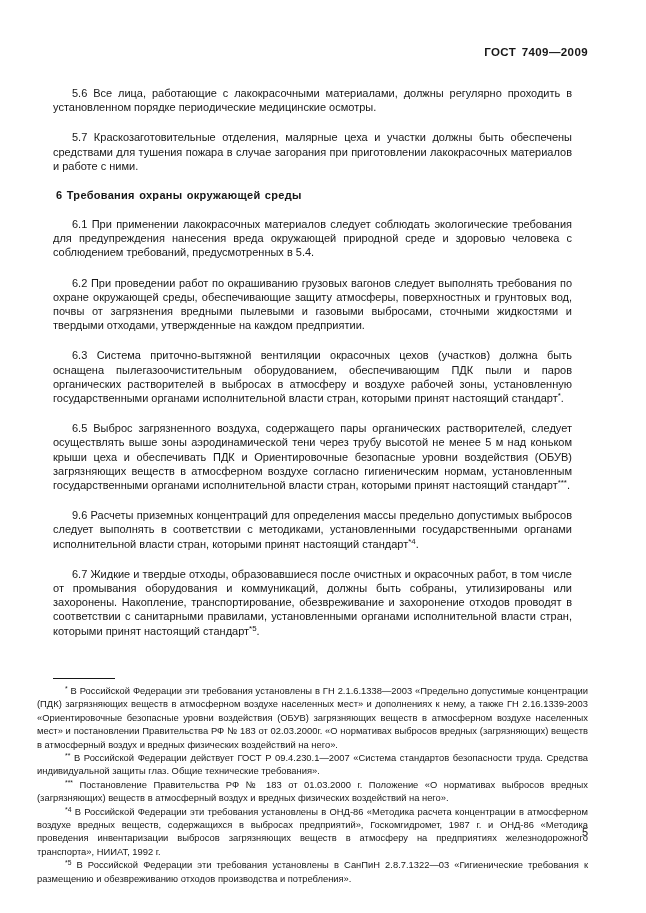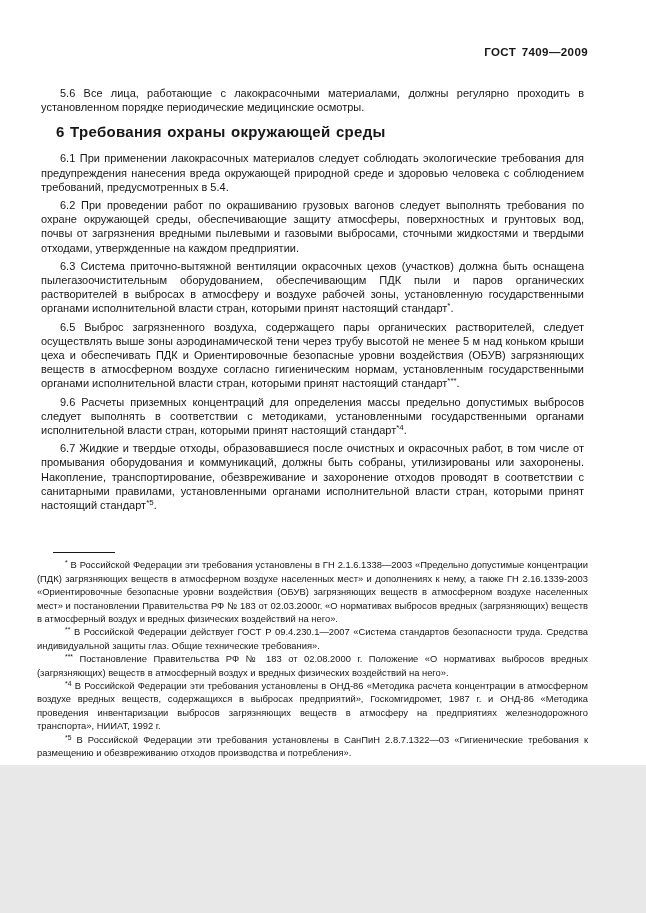--- a/index.html
+++ b/index.html
@@ -1,44 +1,44 @@
 <!DOCTYPE html>
 <html lang="ru"><head>
 <meta charset="utf-8">
 <style>
   html,body { margin:0; padding:0; background:#e8e8e8; }
   .page {
     position:relative;
-    width:646px; height:765px;
+    width:646px; height:913px;
     margin:0 auto;
     background:#ffffff;
     color:#161616;
     font-family:"Liberation Sans", sans-serif;
     box-sizing:border-box;
     padding:46px 58px 0 37px;
     overflow:hidden;
   }
   .doc-header {
     text-align:right;
     font-weight:bold;
     font-size:11.5px;
     line-height:13px;
     letter-spacing:0.4px;
     word-spacing:2px;
     margin:0 0 27px 0;
   }
   .body-text p {
-    margin:4px;
+    margin:16px;
     text-indent:19px;
     text-align:justify;
     font-size:11px;
     line-height:14.2px;
   }
   .section-title {
-    font-size:15px;
+    font-size:11px;
     font-weight:bold;
     letter-spacing:0.3px;
     word-spacing:1px;
     margin:9px 0 11px 19px;
   }
   sup.fnm {
     font-size:0.72em;
     vertical-align:0.45em;
     line-height:0;
   }
@@ -69,20 +69,21 @@
 </head>
 <body>
 
 <div class="page">
 
   <div class="doc-header">ГОСТ 7409—2009</div>
 
   <div class="body-text">
 
     <p>5.6 Все лица, работающие с лакокрасочными материалами, должны регулярно проходить в установленном порядке периодические медицинские осмотры.</p>
+    <p>5.7 Краскозаготовительные отделения, малярные цеха и участки должны быть обеспечены средствами для тушения пожара в случае загорания при приготовлении лакокрасочных материалов и работе с ними.</p>
 
     <div class="section-title">6 Требования охраны окружающей среды</div>
 
     <p><span>6.1 При применении лакокрасочных материалов следует соблюдать экологические требования для предупреждения нанесения вреда окружающей природной среде и здоровью человека с соблюдением требований, предусмотренных в 5.4.</span><sup class="fnm"></sup><span></span></p>
 
     <p><span>6.2 При проведении работ по окрашиванию грузовых вагонов следует выполнять требования по охране окружающей среды, обеспечивающие защиту атмосферы, поверхностных и грунтовых вод, почвы от загрязнения вредными пылевыми и газовыми выбросами, сточными жидкостями и твердыми отходами, утвержденные на каждом предприятии.</span><sup class="fnm"></sup><span></span></p>
 
     <p><span>6.3 Система приточно-вытяжной вентиляции окрасочных цехов (участков) должна быть оснащена пылегазоочистительным оборудованием, обеспечивающим ПДК пыли и паров органических растворителей в выбросах в атмосферу и воздухе рабочей зоны, установленную государственными органами исполнительной власти стран, которыми принят настоящий стандарт</span><sup class="fnm">*</sup><span>.</span></p>
 
 
@@ -93,21 +94,21 @@
     <p><span>6.7 Жидкие и твердые отходы, образовавшиеся после очистных и окрасочных работ, в том числе от промывания оборудования и коммуникаций, должны быть собраны, утилизированы или захоронены. Накопление, транспортирование, обезвреживание и захоронение отходов проводят в соответствии с санитарными правилами, установленными органами исполнительной власти стран, которыми принят настоящий стандарт</span><sup class="fnm">*5</sup><span>.</span></p>
   </div>
 
   <div class="footnotes">
     <div class="fn-rule"></div>
 
     <p><sup class="fnm">*</sup><span> В Российской Федерации эти требования установлены в ГН 2.1.6.1338—2003 «Предельно допустимые концентрации (ПДК) загрязняющих веществ в атмосферном воздухе населенных мест» и дополнениях к нему, а также ГН 2.16.1339-2003 «Ориентировочные безопасные уровни воздействия (ОБУВ) загрязняющих веществ в атмосферном воздухе населенных мест» и постановлении Правительства РФ № 183 от 02.03.2000г. «О нормативах выбросов вредных (загрязняющих) веществ в атмосферный воздух и вредных физических воздействий на него».</span></p>
 
     <p><sup class="fnm">**</sup><span> В Российской Федерации действует ГОСТ Р 09.4.230.1—2007 «Система стандартов безопасности труда. Средства индивидуальной защиты глаз. Общие технические требования».</span></p>
 
-    <p><sup class="fnm">***</sup><span> Постановление Правительства РФ № 183 от 02.08.2000 г. Положение «О нормативах выбросов вредных (загрязняющих) веществ в атмосферный воздух и вредных физических воздействий на него».</span></p>
+    <p><sup class="fnm">***</sup><span> Постановление Правительства РФ № 183 от 01.03.2000 г. Положение «О нормативах выбросов вредных (загрязняющих) веществ в атмосферный воздух и вредных физических воздействий на него».</span></p>
 
     <p><sup class="fnm">*4</sup><span> В Российской Федерации эти требования установлены в ОНД-86 «Методика расчета концентрации в атмосферном воздухе вредных веществ, содержащихся в выбросах предприятий», Госкомгидромет, 1987 г. и ОНД-86 «Методика проведения инвентаризации выбросов загрязняющих веществ в атмосферу на предприятиях железнодорожного транспорта», НИИАТ, 1992 г.</span></p>
 
     <p><sup class="fnm">*5</sup><span> В Российской Федерации эти требования установлены в СанПиН 2.8.7.1322—03 «Гигиенические требования к размещению и обезвреживанию отходов производства и потребления».</span></p>
   </div>
 
   <div class="page-number">5</div>
 
 </div>
 

